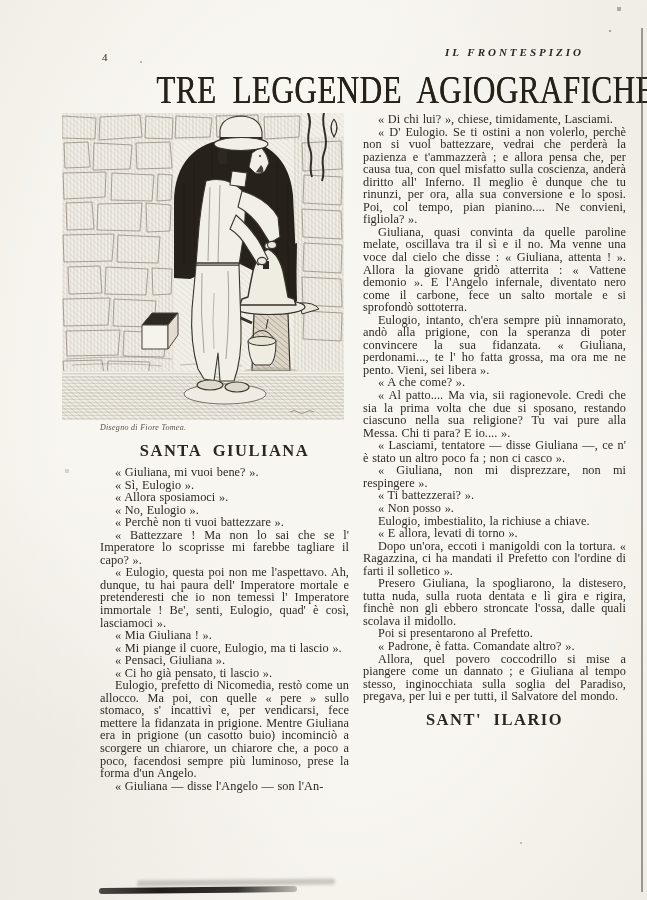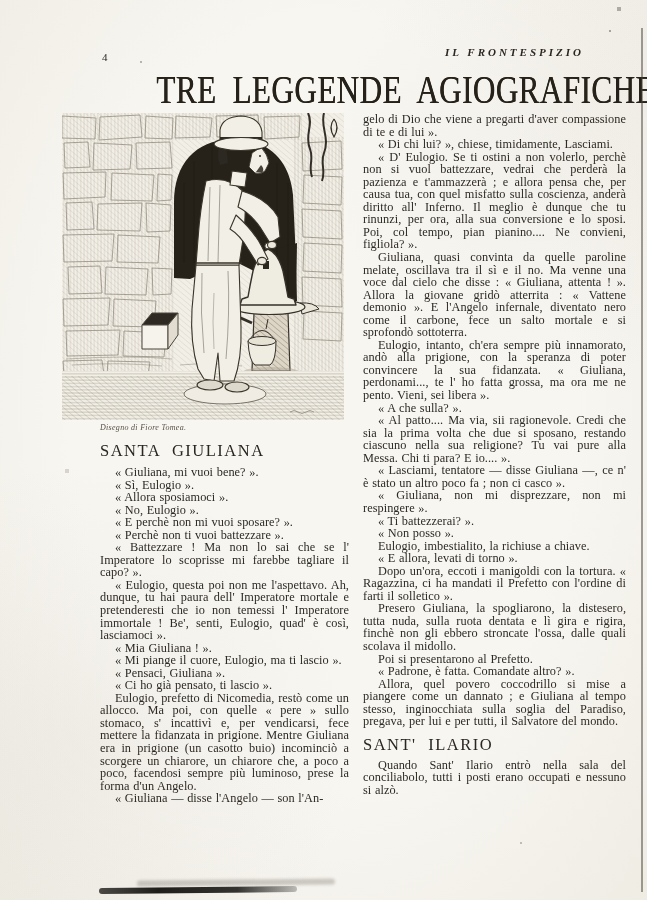--- a/index.html
+++ b/index.html
@@ -25,21 +25,21 @@
   }
   .columns { position:absolute; left:100px; top:113px; width:526px; display:flex; align-items:flex-start; }
   .col-left  { width:249px; margin-right:14px; flex:none; }
   .col-right { width:263px; flex:none; }
   .figure { width:282px; height:307px; margin-left:-38px; position:relative; }
   .caption {
     font-size:8px; font-style:italic; text-align:left; padding-right:20px;
     color:#554f45; margin-top:3px; letter-spacing:.3px;
   }
   .section-heading {
-    text-align:left; font-size:16.5px; font-weight:400; letter-spacing:1.5px;
+    text-align:center; font-size:16.5px; font-weight:700; letter-spacing:1.5px;
     word-spacing:6px; margin:9px 0 5px; color:#2a2620; white-space:nowrap;
   }
   .col-right .section-heading { margin:7px 0 4px; }
   .para {
     margin:0; text-align:justify; text-indent:15px;
     font-size:12.3px; line-height:12.55px; letter-spacing:0.05px;
     word-spacing:0.5px; color:#2d2a24;
   }
   .para.noindent { text-indent:0; }
   .scan-line { position:absolute; left:641px; top:28px; width:2px; height:864px; background:rgba(70,64,56,.5); }
@@ -230,60 +230,55 @@
 
       <div class="caption">Disegno di Fiore Tomea.</div>
 
       <h2 class="section-heading">SANTA GIULIANA</h2>
 
       <div>
           <p class="para">« Giuliana, mi vuoi bene? ».</p>
           <p class="para">« Sì, Eulogio ».</p>
           <p class="para">« Allora sposiamoci ».</p>
           <p class="para">« No, Eulogio ».</p>
-          <p class="para">« E perchè non mi vuoi sposare? ».</p>
           <p class="para">« Perchè non ti vuoi battezzare ».</p>
           <p class="para">« Battezzare ! Ma non lo sai che se l' Imperatore lo scoprisse mi farebbe tagliare il capo? ».</p>
           <p class="para">« Eulogio, questa poi non me l'aspettavo. Ah, dunque, tu hai paura dell' Imperatore mortale e pretenderesti che io non temessi l' Imperatore immortale ! Be', senti, Eulogio, quad' è così, lasciamoci ».</p>
           <p class="para">« Mia Giuliana ! ».</p>
           <p class="para">« Mi piange il cuore, Eulogio, ma ti lascio ».</p>
           <p class="para">« Pensaci, Giuliana ».</p>
           <p class="para">« Ci ho già pensato, ti lascio ».</p>
           <p class="para">Eulogio, prefetto di Nicomedia, restò come un allocco. Ma poi, con quelle « pere » sullo stomaco, s' incattivì e, per vendicarsi, fece mettere la fidanzata in prigione. Mentre Giuliana era in prigione (un casotto buio) incominciò a scorgere un chiarore, un chiarore che, a poco a poco, facendosi sempre più luminoso, prese la forma d'un Angelo.</p>
           <p class="para">« Giuliana — disse l'Angelo — son l'An-</p>
         </div>
     </div>
 
     <div class="col-right">
       <div>
-          <p class="para noindent">gelo di Dio che viene a pregarti d'aver compassione di te e di lui ».</p>
           <p class="para">« Di chi lui? », chiese, timidamente, Lasciami.</p>
           <p class="para">« D' Eulogio. Se ti ostini a non volerlo, perchè non si vuol battezzare, vedrai che perderà la pazienza e t'ammazzerà ; e allora pensa che, per causa tua, con quel misfatto sulla coscienza, anderà diritto all' Inferno. Il meglio è dunque che tu rinunzi, per ora, alla sua conversione e lo sposi. Poi, col tempo, pian pianino.... Ne convieni, figliola? ».</p>
           <p class="para">Giuliana, quasi convinta da quelle paroline melate, oscillava tra il sì e il no. Ma venne una voce dal cielo che disse : « Giuliana, attenta ! ». Allora la giovane gridò atterrita : « Vattene demonio ». E l'Angelo infernale, diventato nero come il carbone, fece un salto mortale e si sprofondò sottoterra.</p>
           <p class="para">Eulogio, intanto, ch'era sempre più innamorato, andò alla prigione, con la speranza di poter convincere la sua fidanzata. « Giuliana, perdonami..., te l' ho fatta grossa, ma ora me ne pento. Vieni, sei libera ».</p>
-          <p class="para">« A che sulla? ».</p>
+          <p class="para">« A che come? ».</p>
           <p class="para">« Al patto.... Ma via, sii ragionevole. Credi che sia la prima volta che due si sposano, restando ciascuno nella sua religione? Tu vai pure alla Messa. Chi ti para? E io.... ».</p>
           <p class="para">« Lasciami, tentatore — disse Giuliana —, ce n' è stato un altro poco fa ; non ci casco ».</p>
           <p class="para">« Giuliana, non mi disprezzare, non mi respingere ».</p>
           <p class="para">« Ti battezzerai? ».</p>
           <p class="para">« Non posso ».</p>
           <p class="para">Eulogio, imbestialito, la richiuse a chiave.</p>
           <p class="para">« E allora, levati di torno ».</p>
           <p class="para">Dopo un'ora, eccoti i manigoldi con la tortura. « Ragazzina, ci ha mandati il Prefetto con l'ordine di farti il solletico ».</p>
           <p class="para">Presero Giuliana, la spogliarono, la distesero, tutta nuda, sulla ruota dentata e lì gira e rigira, finchè non gli ebbero stroncate l'ossa, dalle quali scolava il midollo.</p>
           <p class="para">Poi si presentarono al Prefetto.</p>
           <p class="para">« Padrone, è fatta. Comandate altro? ».</p>
           <p class="para">Allora, quel povero coccodrillo si mise a piangere come un dannato ; e Giuliana al tempo stesso, inginocchiata sulla soglia del Paradiso, pregava, per lui e per tutti, il Salvatore del mondo.</p>
         </div>
 
       <h2 class="section-heading">SANT' ILARIO</h2>
 
-      <div>
-          <p class="para">Quando Sant' Ilario entrò nella sala del conciliabolo, tutti i posti erano occupati e nessuno si alzò.</p>
-        </div>
     </div>
 
   </div>
 
   <div class="scan-line"></div>
   <div class="smudge"></div>
   <div class="specks"></div>
 </div>
 
 </body></html>

